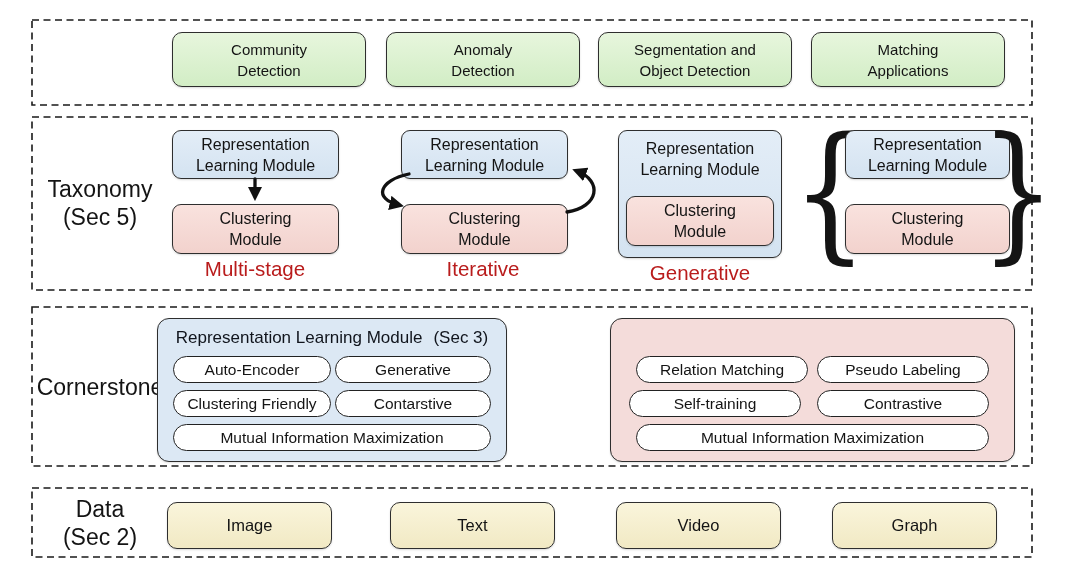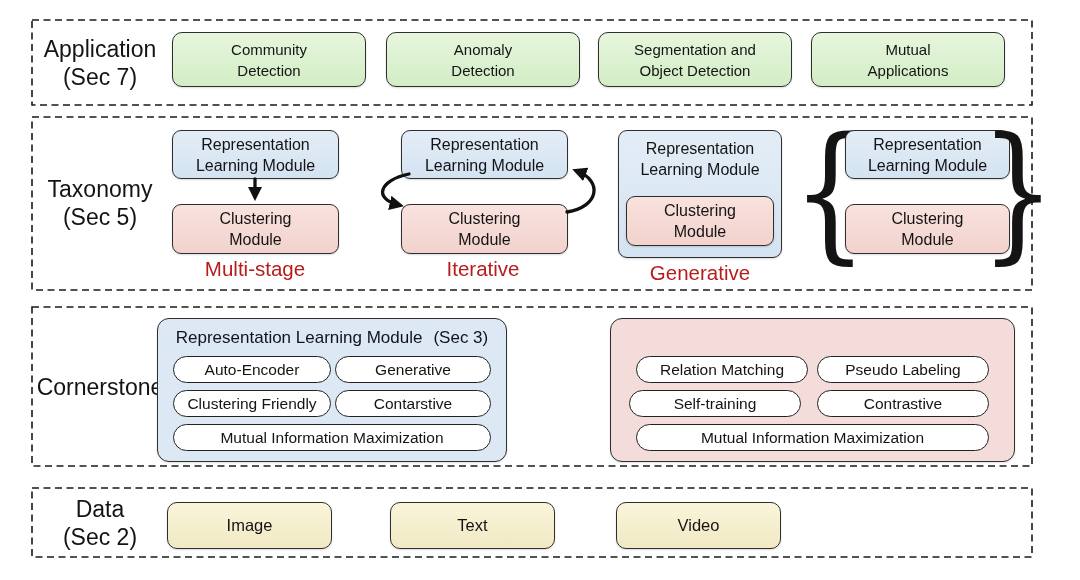--- a/index.html
+++ b/index.html
@@ -100,38 +100,34 @@
   .d1{left:167px}.d2{left:390px}.d3{left:616px}.d4{left:832px}
 
   
   #overlay { position:absolute; left:0; top:0; pointer-events:none; }
 </style>
 </head>
 <body>
 
 <div id="canvas">
 
-  <div class="row-label lblA">
-    <span>Application</span>
-    <span>(Sec 7)</span>
-  </div>
   <div class="box green app-item a1">
     <span>Community</span>
     <span>Detection</span>
   </div>
   <div class="box green app-item a2">
     <span>Anomaly</span>
     <span>Detection</span>
   </div>
   <div class="box green app-item a3">
     <span>Segmentation and</span>
     <span>Object Detection</span>
   </div>
   <div class="box green app-item a4">
-    <span>Mutual</span>
+    <span>Matching</span>
     <span>Applications</span>
   </div>
 
   <div class="row-label lblT">
     <span>Taxonomy</span>
     <span>(Sec 5)</span>
   </div>
 
   <div class="box blue tbox ms-rlm">
     <span>Representation</span>
@@ -195,20 +191,21 @@
     <div class="pill p5">Mutual Information Maximization</div>
   </div>
 
   <div class="row-label lblD">
     <span>Data</span>
     <span>(Sec 2)</span>
   </div>
   <div class="box yellow data-item d1">Image</div>
   <div class="box yellow data-item d2">Text</div>
   <div class="box yellow data-item d3">Video</div>
+  <div class="box yellow data-item d4">Graph</div>
 
   <svg id="overlay" width="1080" height="580" viewBox="0 0 1080 580">
     <defs>
       <marker id="arw" viewBox="0 0 10 10" refX="6.5" refY="5" markerWidth="4.4" markerHeight="4.4" orient="auto-start-reverse">
         <path d="M 0 0 L 10 5 L 0 10 z" fill="#111"></path>
       </marker>
     </defs>
     <rect x="32" y="20" width="1000" height="85" fill="none" stroke="#1a1a1a" stroke-width="1.6" stroke-dasharray="7 4.5"></rect>
     <rect x="32" y="117" width="1000" height="173" fill="none" stroke="#1a1a1a" stroke-width="1.6" stroke-dasharray="7 4.5"></rect>
     <rect x="32" y="307" width="1000" height="159" fill="none" stroke="#1a1a1a" stroke-width="1.6" stroke-dasharray="7 4.5"></rect>

